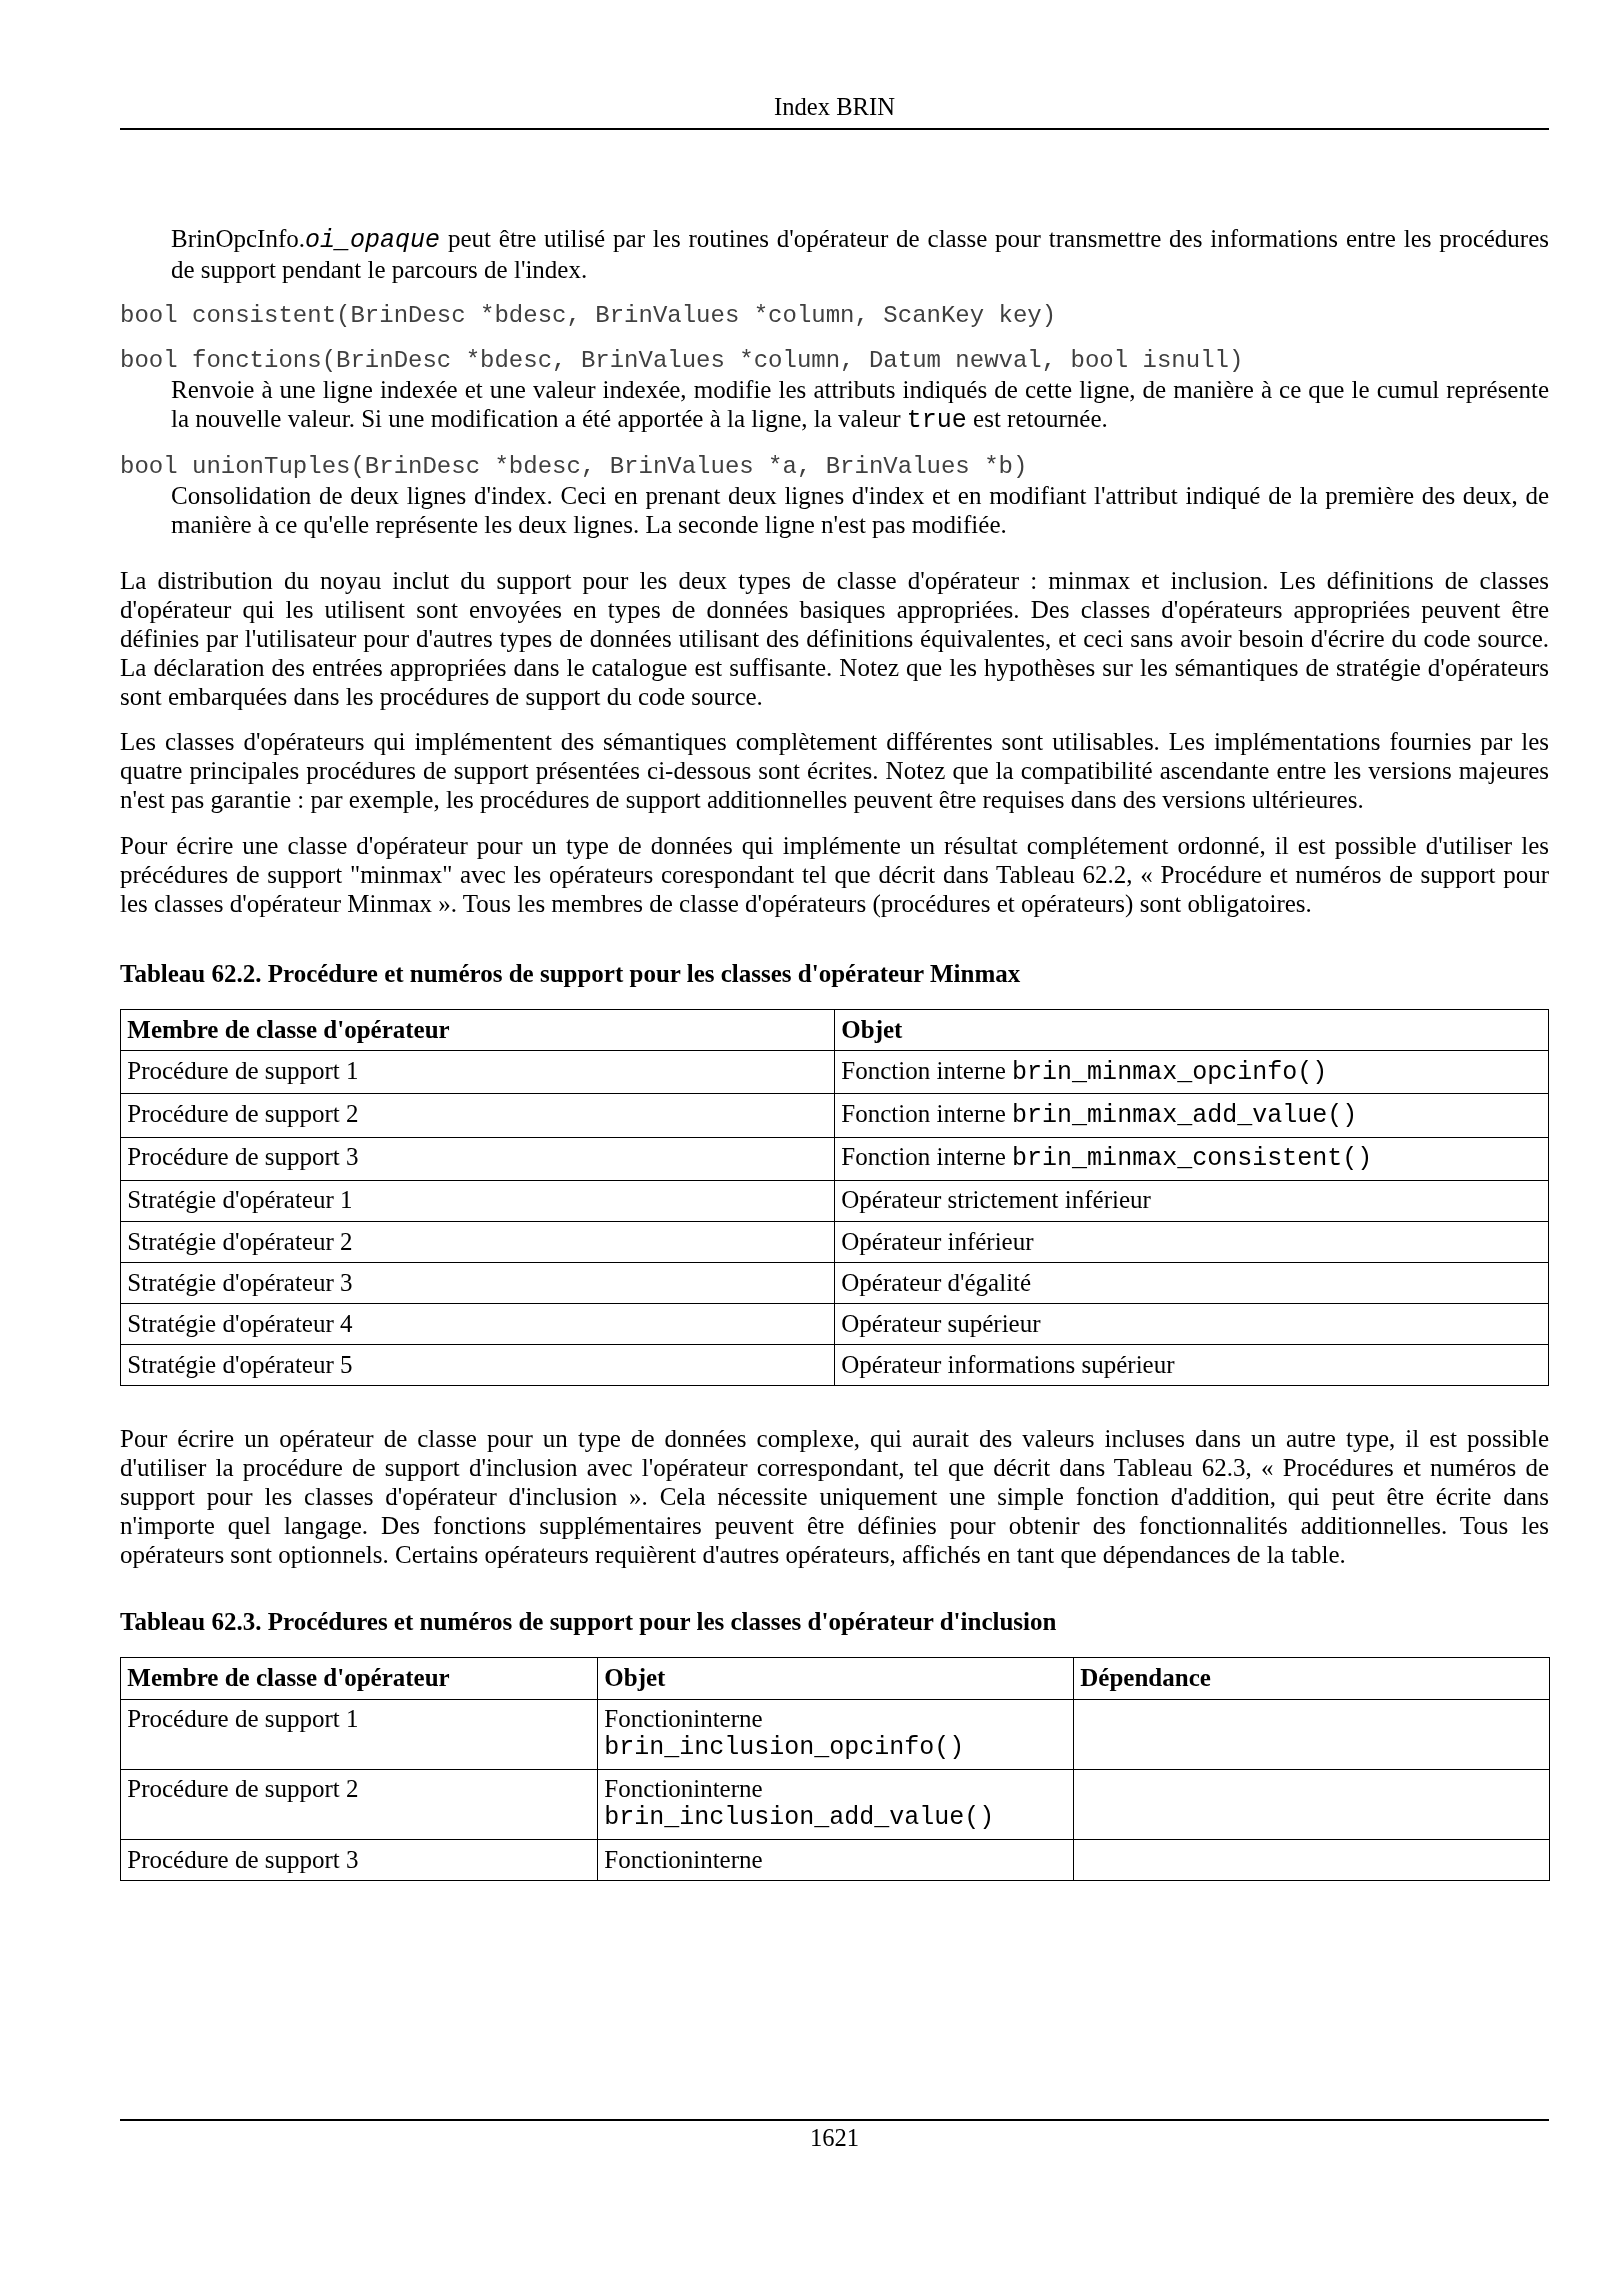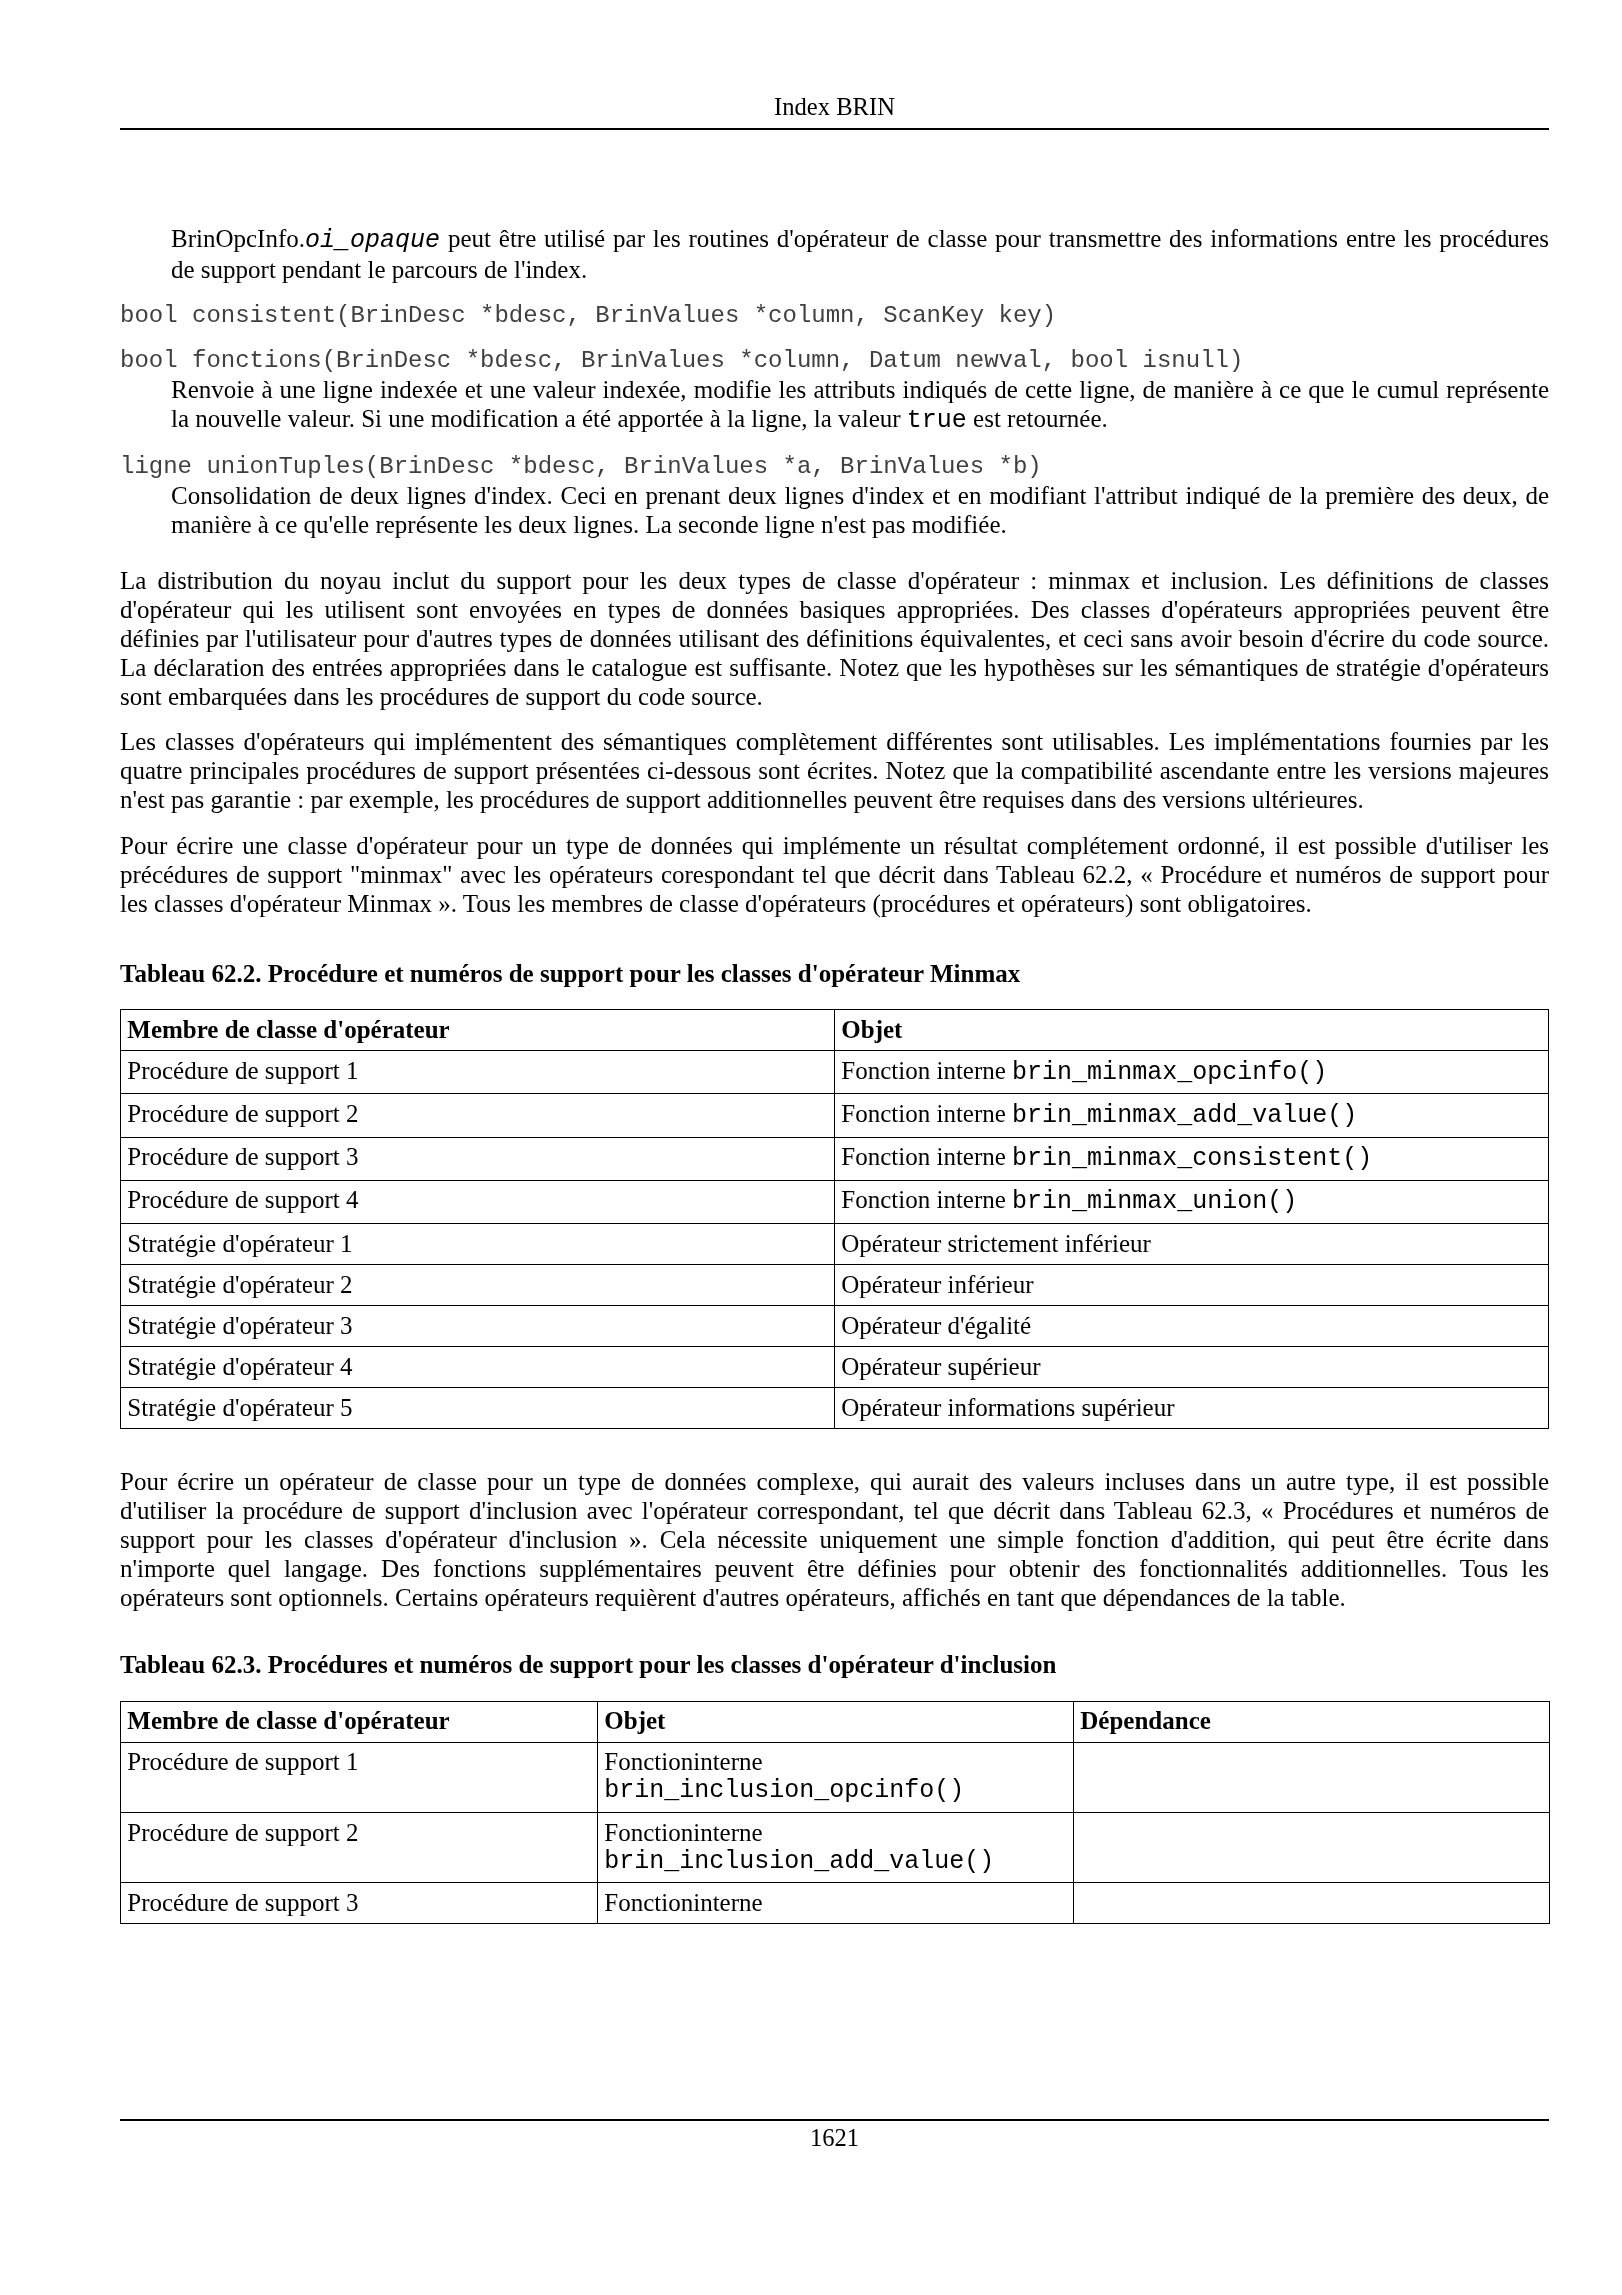--- a/index.html
+++ b/index.html
@@ -71,21 +71,21 @@
     <div class="entry">
       <div class="varlist-term mono">bool consistent(BrinDesc *bdesc, BrinValues *column, ScanKey key)</div>
     </div>
 
     <div class="entry">
       <div class="varlist-term mono">bool fonctions(BrinDesc *bdesc, BrinValues *column, Datum newval, bool isnull)</div>
       <p class="indent"><span>Renvoie à une ligne indexée et une valeur indexée, modifie les attributs indiqués de cette ligne, de manière à ce que le cumul représente la nouvelle valeur. Si une modification a été apportée à la ligne, la valeur </span><span class="mono">true</span><span> est retournée.</span></p>
     </div>
 
     <div class="entry">
-      <div class="varlist-term mono">ligne unionTuples(BrinDesc *bdesc, BrinValues *a, BrinValues *b)</div>
+      <div class="varlist-term mono">bool unionTuples(BrinDesc *bdesc, BrinValues *a, BrinValues *b)</div>
       <p class="indent">Consolidation de deux lignes d'index. Ceci en prenant deux lignes d'index et en modifiant l'attribut indiqué de la première des deux, de manière à ce qu'elle représente les deux lignes. La seconde ligne n'est pas modifiée.</p>
     </div>
 
     <div style="height:10.3px"></div>
 
     <p class="para">La distribution du noyau inclut du support pour les deux types de classe d'opérateur : minmax et inclusion. Les définitions de classes d'opérateur qui les utilisent sont envoyées en types de données basiques appropriées. Des classes d'opérateurs appropriées peuvent être définies par l'utilisateur pour d'autres types de données utilisant des définitions équivalentes, et ceci sans avoir besoin d'écrire du code source. La déclaration des entrées appropriées dans le catalogue est suffisante. Notez que les hypothèses sur les sémantiques de stratégie d'opérateurs sont embarquées dans les procédures de support du code source.</p>
     <p class="para">Les classes d'opérateurs qui implémentent des sémantiques complètement différentes sont utilisables. Les implémentations fournies par les quatre principales procédures de support présentées ci-dessous sont écrites. Notez que la compatibilité ascendante entre les versions majeures n'est pas garantie : par exemple, les procédures de support additionnelles peuvent être requises dans des versions ultérieures.</p>
     <p class="para">Pour écrire une classe d'opérateur pour un type de données qui implémente un résultat complétement ordonné, il est possible d'utiliser les précédures de support "minmax" avec les opérateurs corespondant tel que décrit dans Tableau 62.2, « Procédure et numéros de support pour les classes d'opérateur Minmax ». Tous les membres de classe d'opérateurs (procédures et opérateurs) sont obligatoires.</p>
 
     <div class="table-title">Tableau 62.2. Procédure et numéros de support pour les classes d'opérateur Minmax</div>
@@ -105,24 +105,20 @@
           <td>Procédure de support 1</td>
           <td><span>Fonction interne </span><span class="mono">brin_minmax_opcinfo()</span></td>
         </tr>
         <tr>
           <td>Procédure de support 2</td>
           <td><span>Fonction interne </span><span class="mono">brin_minmax_add_value()</span></td>
         </tr>
         <tr>
           <td>Procédure de support 3</td>
           <td><span>Fonction interne </span><span class="mono">brin_minmax_consistent()</span></td>
-        </tr>
-        <tr>
-          <td>Procédure de support 4</td>
-          <td><span>Fonction interne </span><span class="mono">brin_minmax_union()</span></td>
         </tr>
         <tr>
           <td>Stratégie d'opérateur 1</td>
           <td>Opérateur strictement inférieur</td>
         </tr>
         <tr>
           <td>Stratégie d'opérateur 2</td>
           <td>Opérateur inférieur</td>
         </tr>
         <tr>

